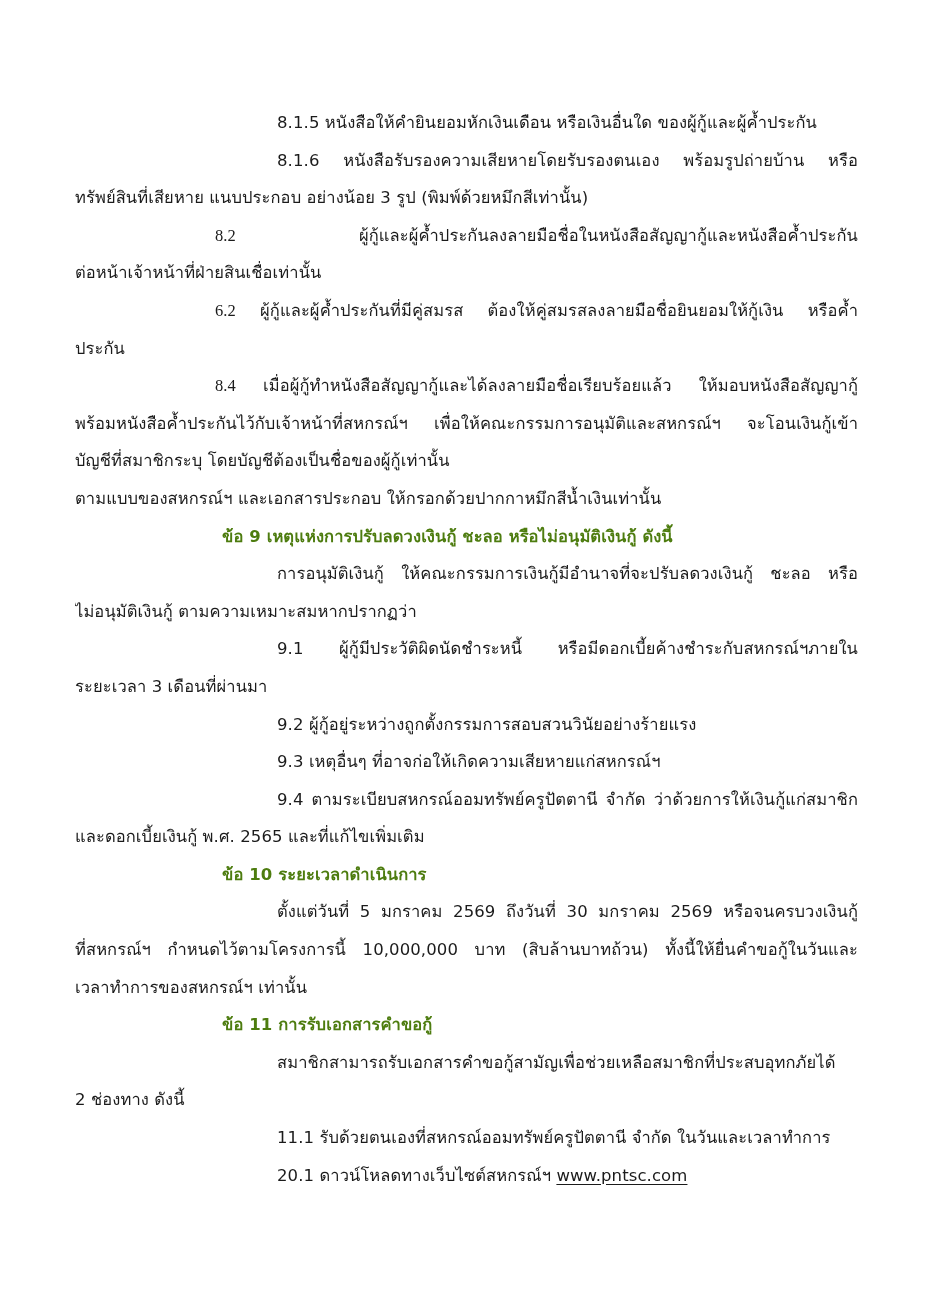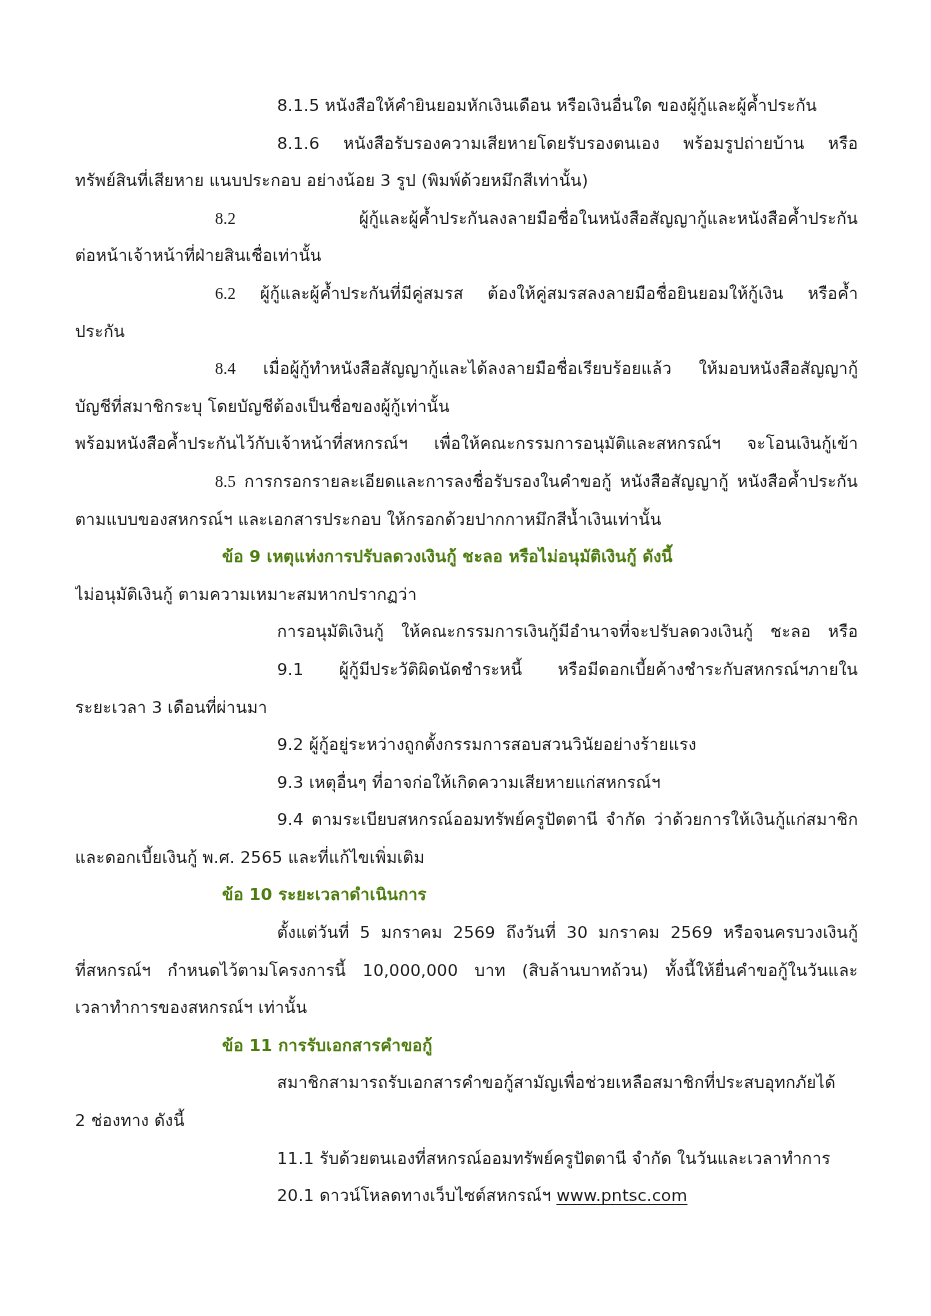--- a/index.html
+++ b/index.html
@@ -13,21 +13,21 @@
     width: 931px;
     height: 1316px;
     background: #ffffff;
     overflow: hidden;
     font-family: "DejaVu Sans", "Liberation Sans", sans-serif;
     color: #1b1b1b;
   }
   .content {
     position: absolute;
     left: 75px;
-    top: 87px;
+    top: 104px;
     width: 783px;
   }
   .line {
     height: 37.6px;
     line-height: 37.6px;
     font-size: 16.5px;
     overflow: hidden;
     white-space: nowrap;
     letter-spacing: 0.1px;
   }
@@ -58,27 +58,26 @@
 <div class="page">
   <div class="content" id="content">
       <div class="line ind-sub"><span>8.1.5 หนังสือให้คำยินยอมหักเงินเดือน หรือเงินอื่นใด ของผู้กู้และผู้ค้ำประกัน</span></div>
       <div class="line ind-sub fill"><span>8.1.6 หนังสือรับรองความเสียหายโดยรับรองตนเอง พร้อมรูปถ่ายบ้าน หรือ</span></div>
       <div class="line ind-flush"><span>ทรัพย์สินที่เสียหาย แนบประกอบ อย่างน้อย 3 รูป (พิมพ์ด้วยหมึกสีเท่านั้น)</span></div>
       <div class="line ind-item fill"><span>8.2 ผู้กู้และผู้ค้ำประกันลงลายมือชื่อในหนังสือสัญญากู้และหนังสือค้ำประกัน</span></div>
       <div class="line ind-flush"><span>ต่อหน้าเจ้าหน้าที่ฝ่ายสินเชื่อเท่านั้น</span></div>
       <div class="line ind-item fill"><span>6.2 ผู้กู้และผู้ค้ำประกันที่มีคู่สมรส ต้องให้คู่สมรสลงลายมือชื่อยินยอมให้กู้เงิน หรือค้ำ</span></div>
       <div class="line ind-flush"><span>ประกัน</span></div>
       <div class="line ind-item fill"><span>8.4 เมื่อผู้กู้ทำหนังสือสัญญากู้และได้ลงลายมือชื่อเรียบร้อยแล้ว ให้มอบหนังสือสัญญากู้</span></div>
+      <div class="line ind-flush fill"><span>พร้อมหนังสือค้ำประกันไว้กับเจ้าหน้าที่สหกรณ์ฯ เพื่อให้คณะกรรมการอนุมัติและสหกรณ์ฯ จะโอนเงินกู้เข้า</span></div>
       <div class="line ind-flush"><span>บัญชีที่สมาชิกระบุ โดยบัญชีต้องเป็นชื่อของผู้กู้เท่านั้น</span></div>
-      <div class="line ind-flush fill"><span>พร้อมหนังสือค้ำประกันไว้กับเจ้าหน้าที่สหกรณ์ฯ เพื่อให้คณะกรรมการอนุมัติและสหกรณ์ฯ จะโอนเงินกู้เข้า</span></div>
-      <div class="line ind-item fill"><span>8.5 การกรอกรายละเอียดและการลงชื่อรับรองในคำขอกู้ หนังสือสัญญากู้ หนังสือค้ำประกัน</span></div>
       <div class="line ind-flush"><span>ตามแบบของสหกรณ์ฯ และเอกสารประกอบ ให้กรอกด้วยปากกาหมึกสีน้ำเงินเท่านั้น</span></div>
       <div class="line ind-heading heading"><span>ข้อ 9 เหตุแห่งการปรับลดวงเงินกู้ ชะลอ หรือไม่อนุมัติเงินกู้ ดังนี้</span></div>
+      <div class="line ind-sub fill"><span>การอนุมัติเงินกู้ ให้คณะกรรมการเงินกู้มีอำนาจที่จะปรับลดวงเงินกู้ ชะลอ หรือ</span></div>
       <div class="line ind-flush"><span>ไม่อนุมัติเงินกู้ ตามความเหมาะสมหากปรากฏว่า</span></div>
-      <div class="line ind-sub fill"><span>การอนุมัติเงินกู้ ให้คณะกรรมการเงินกู้มีอำนาจที่จะปรับลดวงเงินกู้ ชะลอ หรือ</span></div>
       <div class="line ind-sub fill"><span>9.1 ผู้กู้มีประวัติผิดนัดชำระหนี้ หรือมีดอกเบี้ยค้างชำระกับสหกรณ์ฯภายใน</span></div>
       <div class="line ind-flush"><span>ระยะเวลา 3 เดือนที่ผ่านมา</span></div>
       <div class="line ind-sub"><span>9.2 ผู้กู้อยู่ระหว่างถูกตั้งกรรมการสอบสวนวินัยอย่างร้ายแรง</span></div>
       <div class="line ind-sub"><span>9.3 เหตุอื่นๆ ที่อาจก่อให้เกิดความเสียหายแก่สหกรณ์ฯ</span></div>
       <div class="line ind-sub fill"><span>9.4 ตามระเบียบสหกรณ์ออมทรัพย์ครูปัตตานี จำกัด ว่าด้วยการให้เงินกู้แก่สมาชิก</span></div>
       <div class="line ind-flush"><span>และดอกเบี้ยเงินกู้ พ.ศ. 2565 และที่แก้ไขเพิ่มเติม</span></div>
       <div class="line ind-heading heading"><span>ข้อ 10 ระยะเวลาดำเนินการ</span></div>
       <div class="line ind-sub fill"><span>ตั้งแต่วันที่ 5 มกราคม 2569 ถึงวันที่ 30 มกราคม 2569 หรือจนครบวงเงินกู้</span></div>
       <div class="line ind-flush fill"><span>ที่สหกรณ์ฯ กำหนดไว้ตามโครงการนี้ 10,000,000 บาท (สิบล้านบาทถ้วน) ทั้งนี้ให้ยื่นคำขอกู้ในวันและ</span></div>
       <div class="line ind-flush"><span>เวลาทำการของสหกรณ์ฯ เท่านั้น</span></div>

